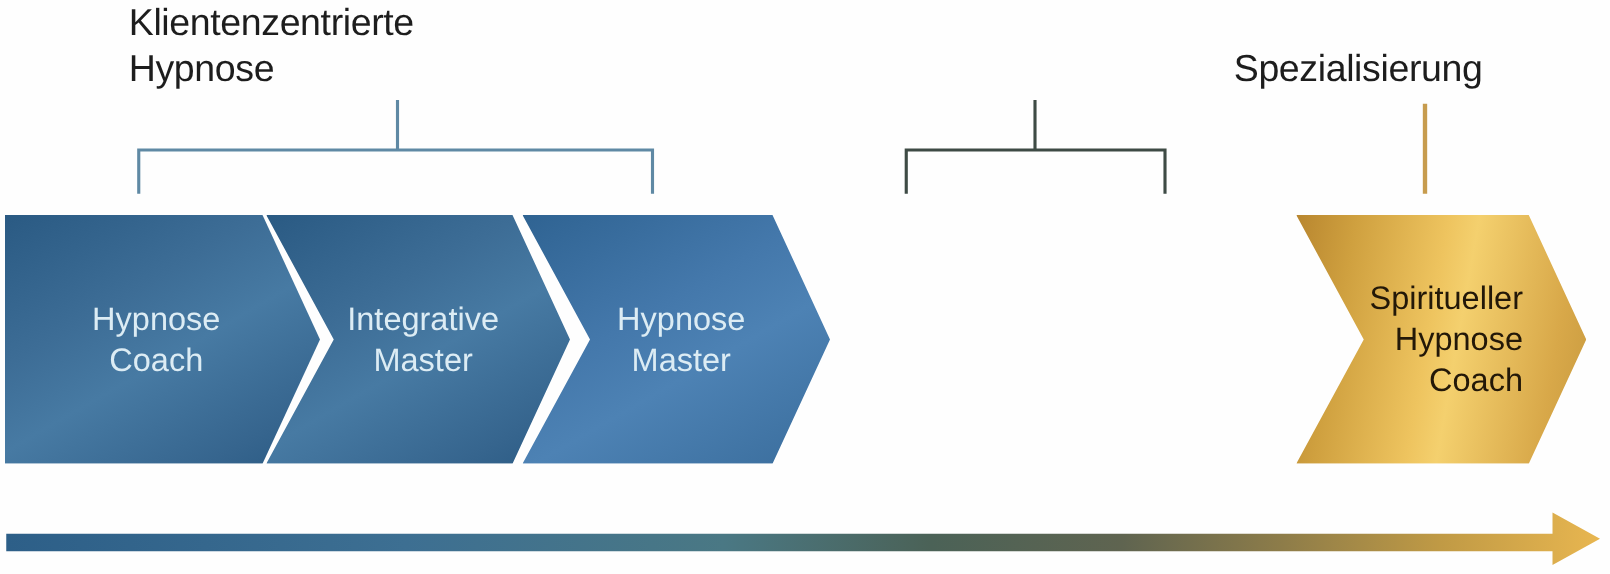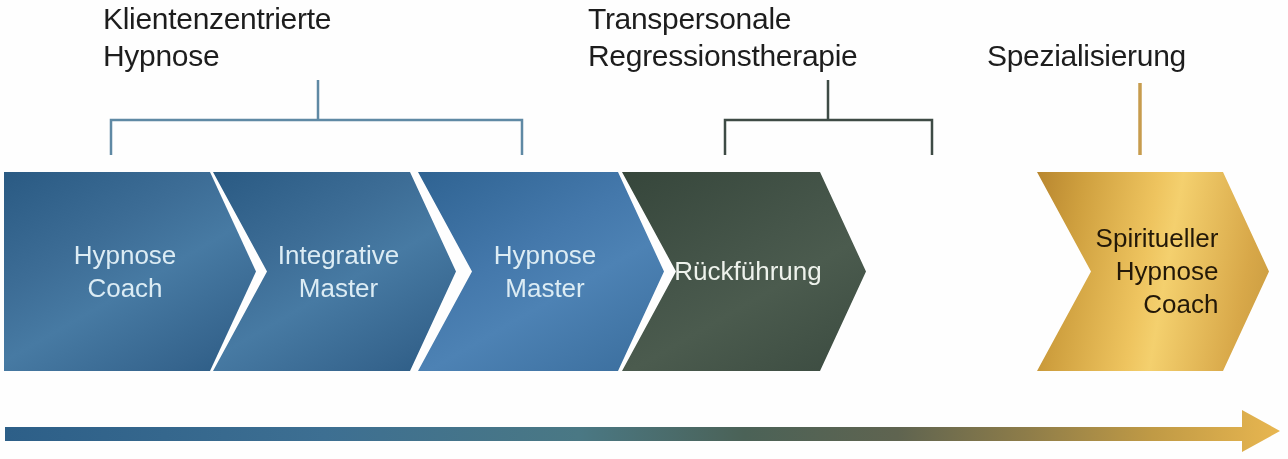--- a/index.html
+++ b/index.html
@@ -66,22 +66,20 @@
   .c5{left:827px;width:252px;}
   .c6{left:1037px;width:232px;}
 </style>
 </head>
 <body>
 
 <div class="canvas">
 
   <div class="phase-label l1">Klientenzentrierte
 Hypnose</div>
-  <div class="phase-label l2">Transpersonale
-Regressionstherapie</div>
   <div class="phase-label l3">Spezialisierung</div>
 
   <svg class="overlay-svg" viewBox="0 0 1288 459" xmlns="http://www.w3.org/2000/svg">
     <defs>
       <linearGradient id="arrowGrad" x1="0" y1="0" x2="1" y2="0">
         <stop offset="0" stop-color="#2d5f88"></stop>
         <stop offset="0.25" stop-color="#3d6f92"></stop>
         <stop offset="0.45" stop-color="#4a7884"></stop>
         <stop offset="0.58" stop-color="#4b6257"></stop>
         <stop offset="0.70" stop-color="#5f6450"></stop>
@@ -95,18 +93,17 @@
     <path d="M1140 83 L1140 155" fill="none" stroke="#c79c4e" stroke-width="3.5"></path>
     <path d="M5 427 L1242 427 L1242 410 L1280 431 L1242 452 L1242 441 L5 441 Z" fill="url(#arrowGrad)"></path>
   </svg>
 
   <div class="chev first blue c1">Hypnose
 Coach</div>
   <div class="chev notched blue c2">Integrative
 Master</div>
   <div class="chev notched blue-light c3">Hypnose
 Master</div>
-  <div class="chev notched green-dark c4">Rückführung</div>
   <div class="chev notched gold c6">Spiritueller
 Hypnose
 Coach</div>
 
 </div>
 
 </body></html>

